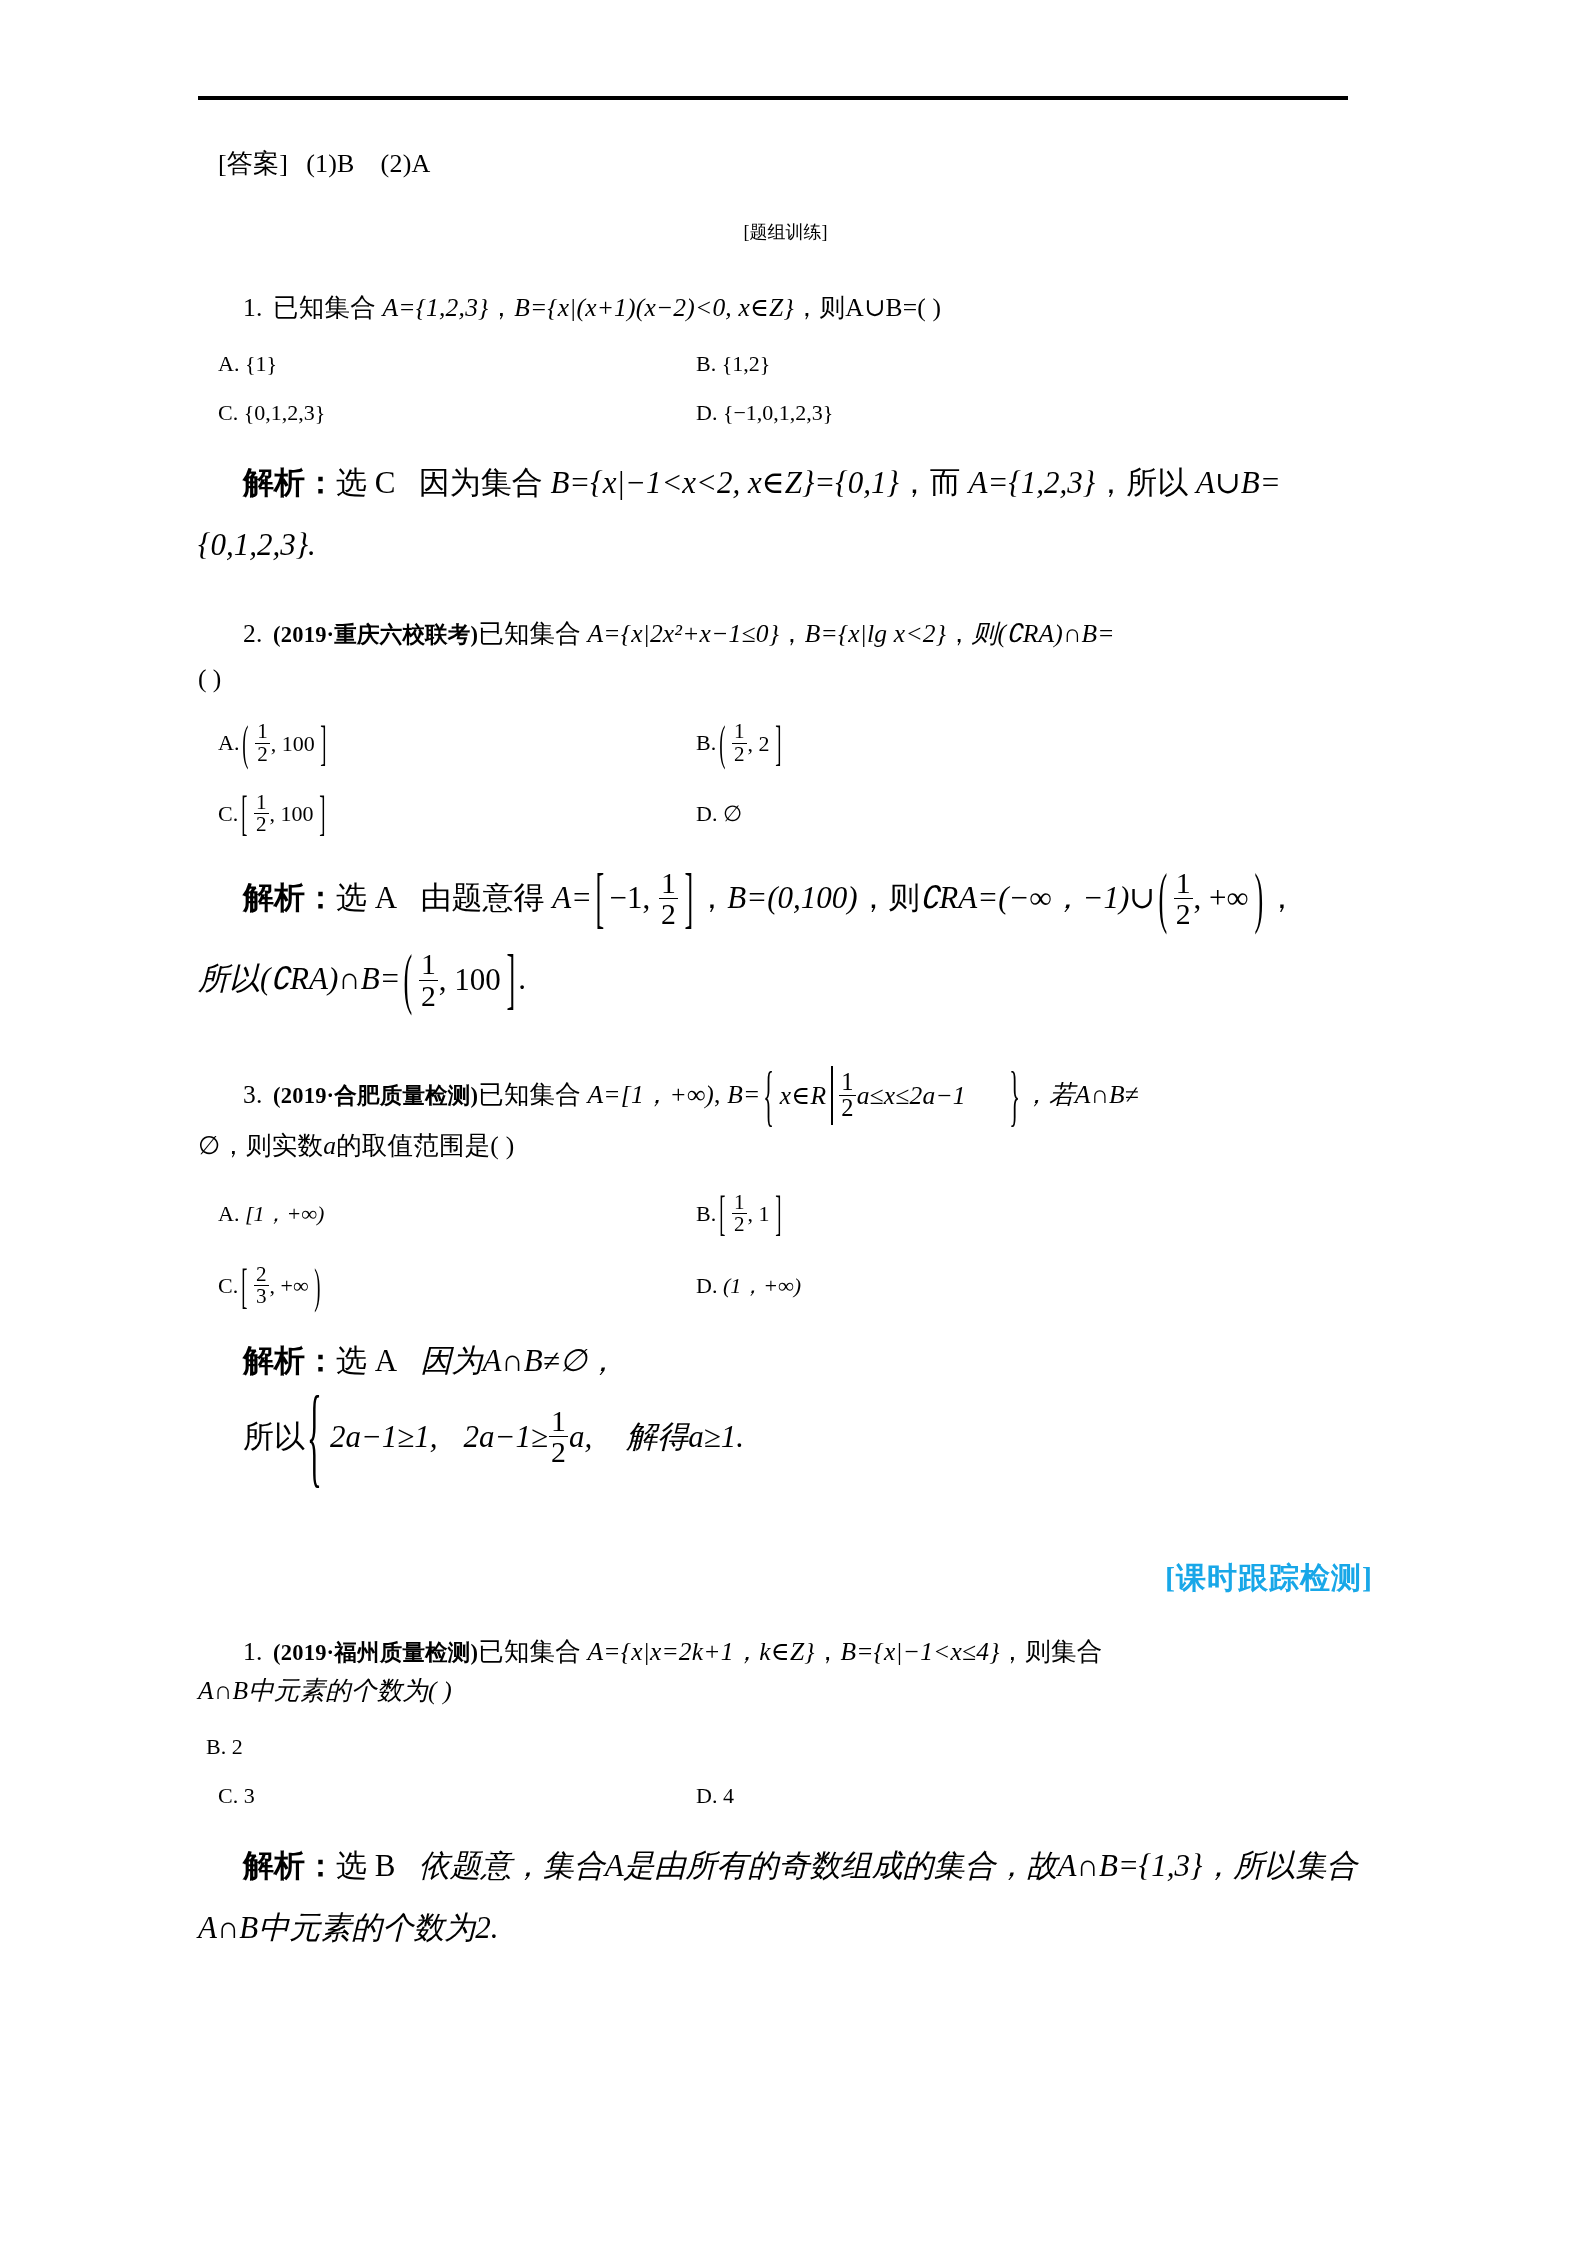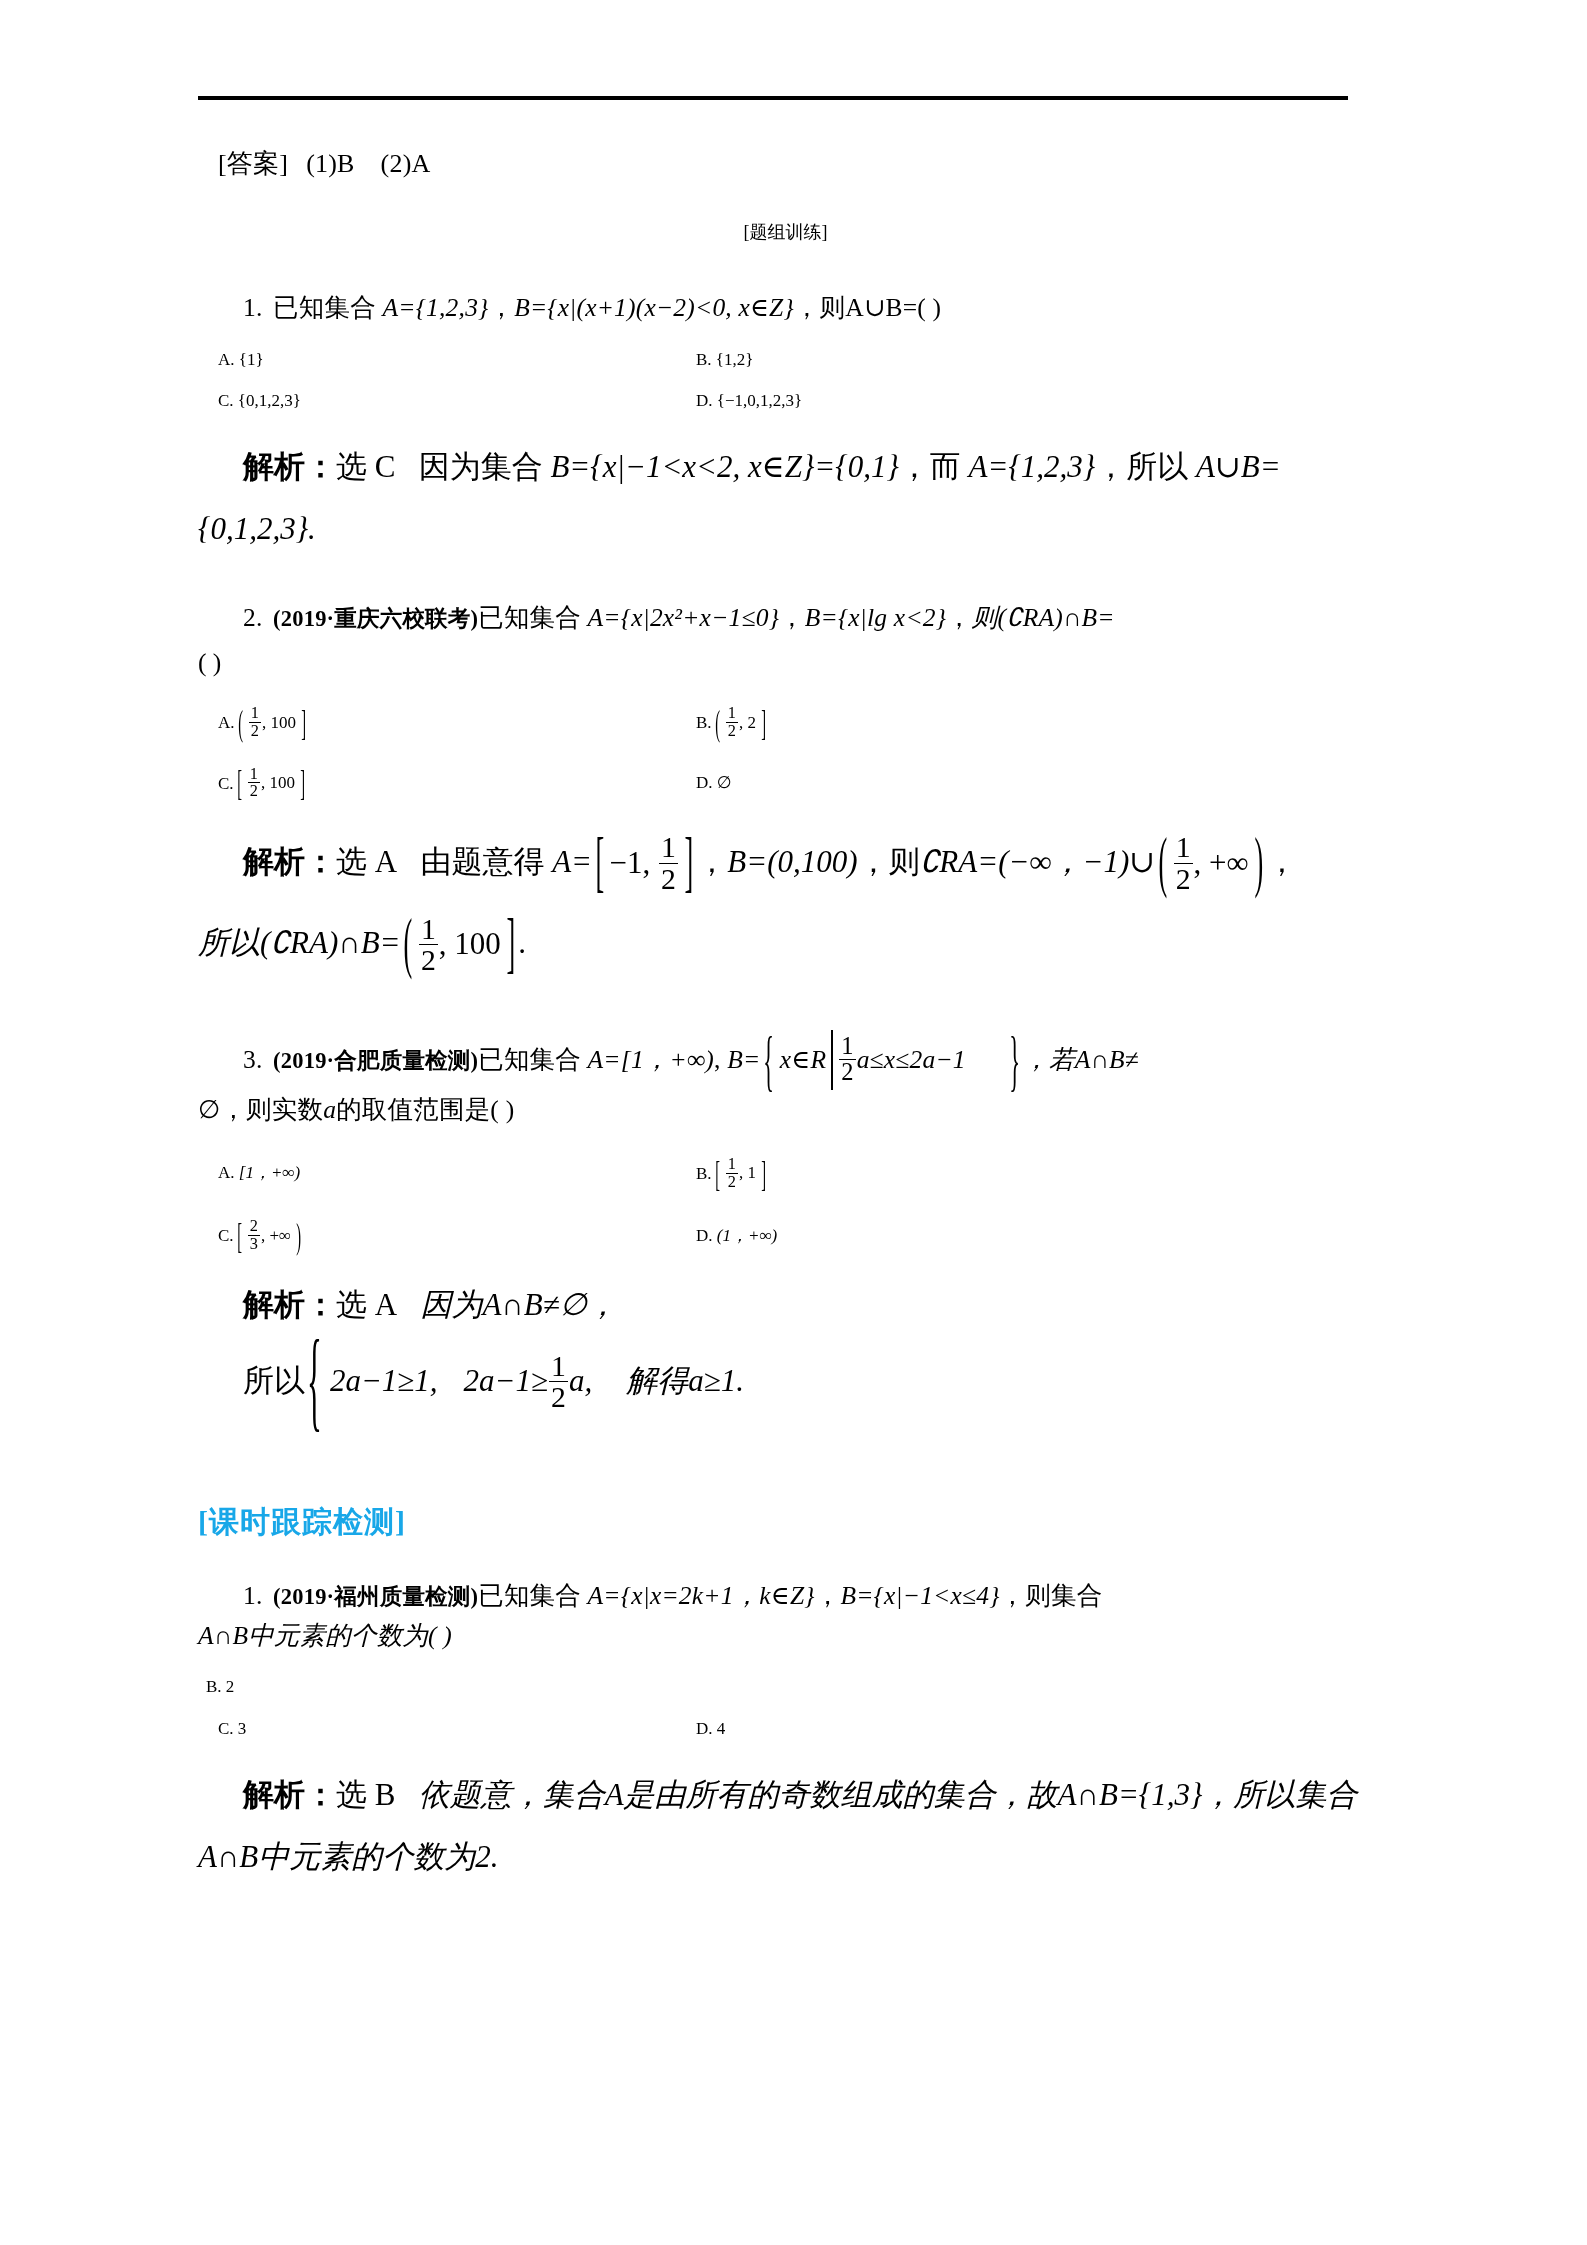--- a/index.html
+++ b/index.html
@@ -36,21 +36,21 @@
 
   
   .q { margin-top:38px; font-size:25.5px; line-height:1.95; }
   .q-first { margin-top:44px; }
   .q .num { margin-right:4px; }
   .src { font-weight:bold; font-size:22.5px; }
 
   
   .opts { display:block; margin-top:18px; }
   .opt-row { display:flex; align-items:flex-end; margin-top:14px; }
-  .opt { font-size:17px; line-height:1.6; }
+  .opt { font-size:22px; line-height:1.6; }
   .opt-a { width:470px; padding-left:20px; }
   .opt-b { padding-left:8px; }
   .opt-tall { align-items:center; }
 
   .sol { margin-top:22px; font-size:31px; line-height:2.0; }
   .sol .kw { font-weight:bold; }
 
   
   .m { font-style:italic; font-family:"Liberation Serif","DejaVu Serif",serif; }
   .frac {
@@ -77,21 +77,21 @@
   
   .bar {
     display:inline-block; width:2px; background:#000;
     height:2.1em; vertical-align:-0.75em; margin:0 5px;
   }
   .bar-tall { height:2.35em; vertical-align:-0.85em; }
 
   
   .blue-head {
     margin-top:90px; font-size:30px; font-weight:bold;
-    color:#18a7e8; letter-spacing:1px;
+    color:#18a7e8; letter-spacing:1px;text-align:right;
   }
 
   
   .sys { display:inline-flex; align-items:center; }
   .sys .brace {
     display:inline-block; font-size:1.0em; font-style:normal;
     transform:scaleY(3.6) scaleX(1.0); transform-origin:center;
     margin:0 8px 0 2px;
   }
 

